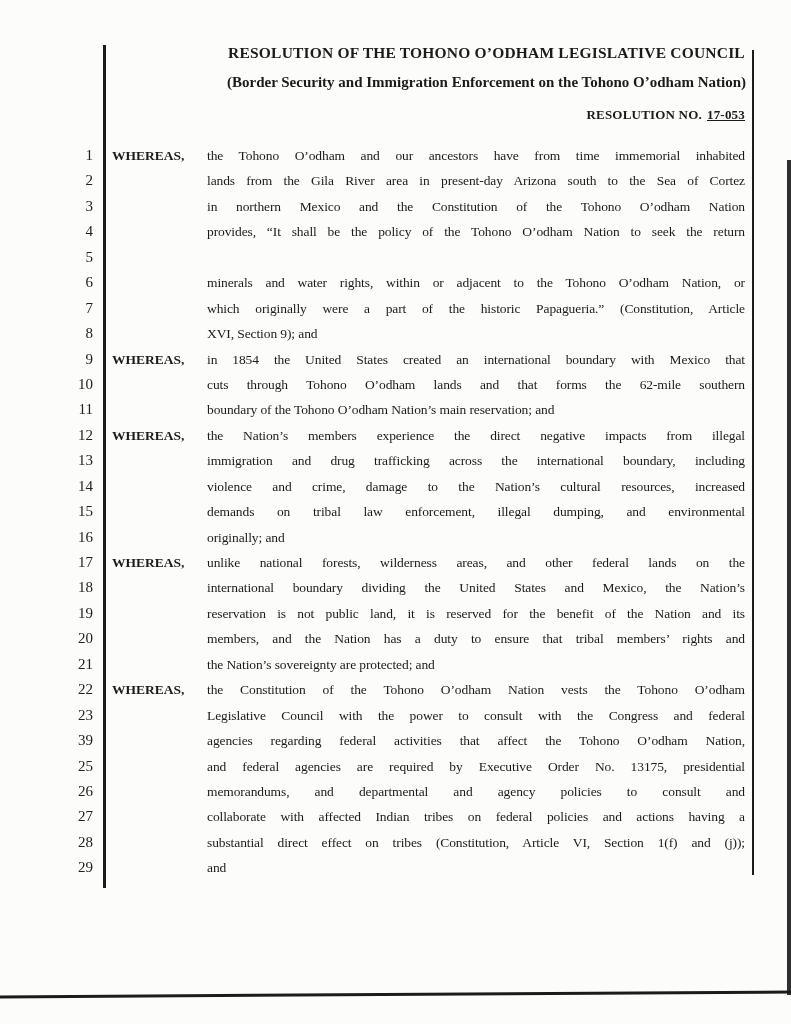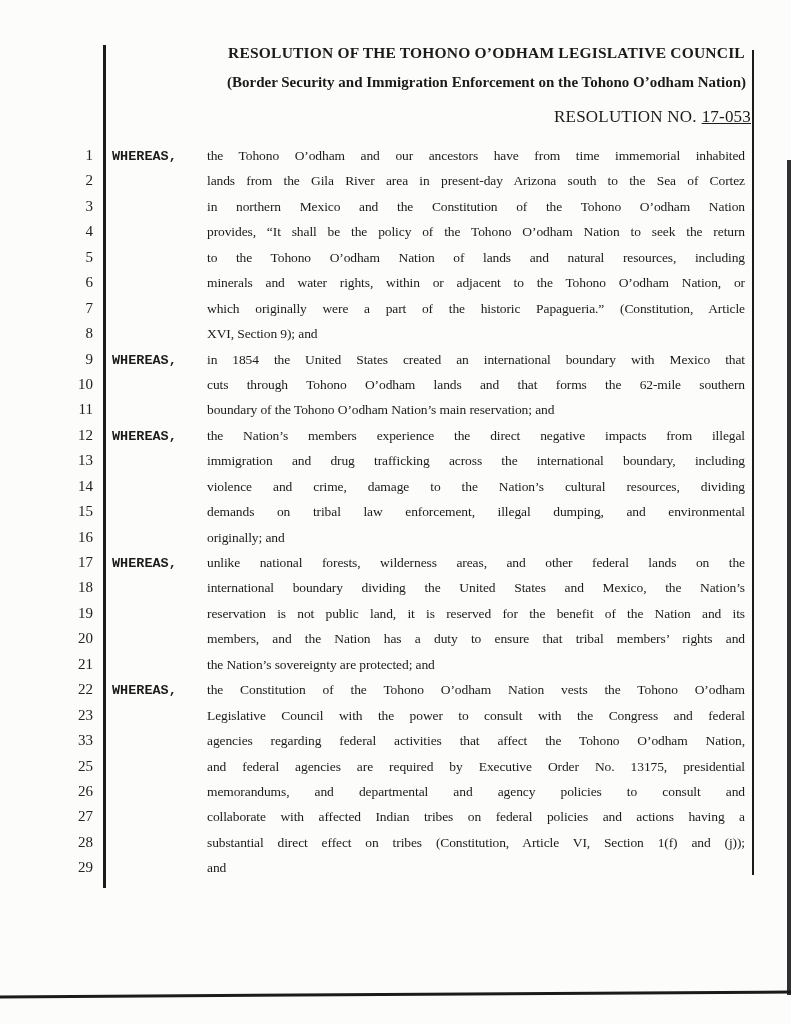--- a/index.html
+++ b/index.html
@@ -38,43 +38,43 @@
     position: absolute; top: 44px; left: 104px; width: 765px;
     text-align: center;
   }
   .title {
     font-size: 15.5px; font-weight: 700; letter-spacing: 0.2px;
   }
   .subtitle {
     font-size: 15px; font-weight: 700; margin-top: 12px;
   }
   .resno {
-    position: absolute; top: 107px; right: 40px;
-    font-size: 17px; font-weight: 400; letter-spacing: 0.2px;
+    position: absolute; top: 107px; right: 46px;
+    font-size: 13px; font-weight: 700; letter-spacing: 0.2px;
   }
   .resno .resval { text-decoration: underline; margin-left: 5px; }
 
   
   .lines { position: absolute; top: 143px; left: 0; width: 791px; }
   .row {
     display: flex;
     height: 25.45px;
     line-height: 25.45px;
     align-items: baseline;
   }
   .num {
     width: 93px; flex: 0 0 93px;
     text-align: right;
     font-size: 15px; font-weight: 400; color: #222;
   }
   .label {
     width: 114px; flex: 0 0 114px;
     padding-left: 19px;
     font-size: 13.5px; font-weight: 700;
-    white-space: nowrap; overflow: hidden; font-family: Liberation Mono, monospace;
+    white-space: nowrap; overflow: hidden;
   }
   .text {
     width: 538px; flex: 0 0 538px;
     font-size: 13.5px; font-weight: 400; letter-spacing: -0.1px;
     white-space: nowrap; overflow: hidden;
     text-align: left;
   }
   .text.j {
     text-align: justify;
     text-align-last: justify;
@@ -120,21 +120,20 @@
 
   <div class="row">
     <div class="num">4</div>
     <div class="label"></div>
     <div class="text j">provides, “It shall be the policy of the Tohono O’odham Nation to seek the return</div>
   </div>
 
   <div class="row">
     <div class="num">5</div>
     <div class="label"></div>
-    <div class="text j">to the Tohono O’odham Nation of lands and natural resources, including</div>
   </div>
 
   <div class="row">
     <div class="num">6</div>
     <div class="label"></div>
     <div class="text j">minerals and water rights, within or adjacent to the Tohono O’odham Nation, or</div>
   </div>
 
   <div class="row">
     <div class="num">7</div>
@@ -174,21 +173,21 @@
 
   <div class="row">
     <div class="num">13</div>
     <div class="label"></div>
     <div class="text j">immigration and drug trafficking across the international boundary, including</div>
   </div>
 
   <div class="row">
     <div class="num">14</div>
     <div class="label"></div>
-    <div class="text j">violence and crime, damage to the Nation’s cultural resources, dividing</div>
+    <div class="text j">violence and crime, damage to the Nation’s cultural resources, increased</div>
   </div>
 
   <div class="row">
     <div class="num">15</div>
     <div class="label"></div>
     <div class="text j">demands on tribal law enforcement, illegal dumping, and environmental</div>
   </div>
 
   <div class="row">
     <div class="num">16</div>
@@ -232,21 +231,21 @@
     <div class="text j">the Constitution of the Tohono O’odham Nation vests the Tohono O’odham</div>
   </div>
 
   <div class="row">
     <div class="num">23</div>
     <div class="label"></div>
     <div class="text j">Legislative Council with the power to consult with the Congress and federal</div>
   </div>
 
   <div class="row">
-    <div class="num">33</div>
+    <div class="num">39</div>
     <div class="label"></div>
     <div class="text j">agencies regarding federal activities that affect the Tohono O’odham Nation,</div>
   </div>
 
   <div class="row">
     <div class="num">25</div>
     <div class="label"></div>
     <div class="text j">and federal agencies are required by Executive Order No. 13175, presidential</div>
   </div>
 

